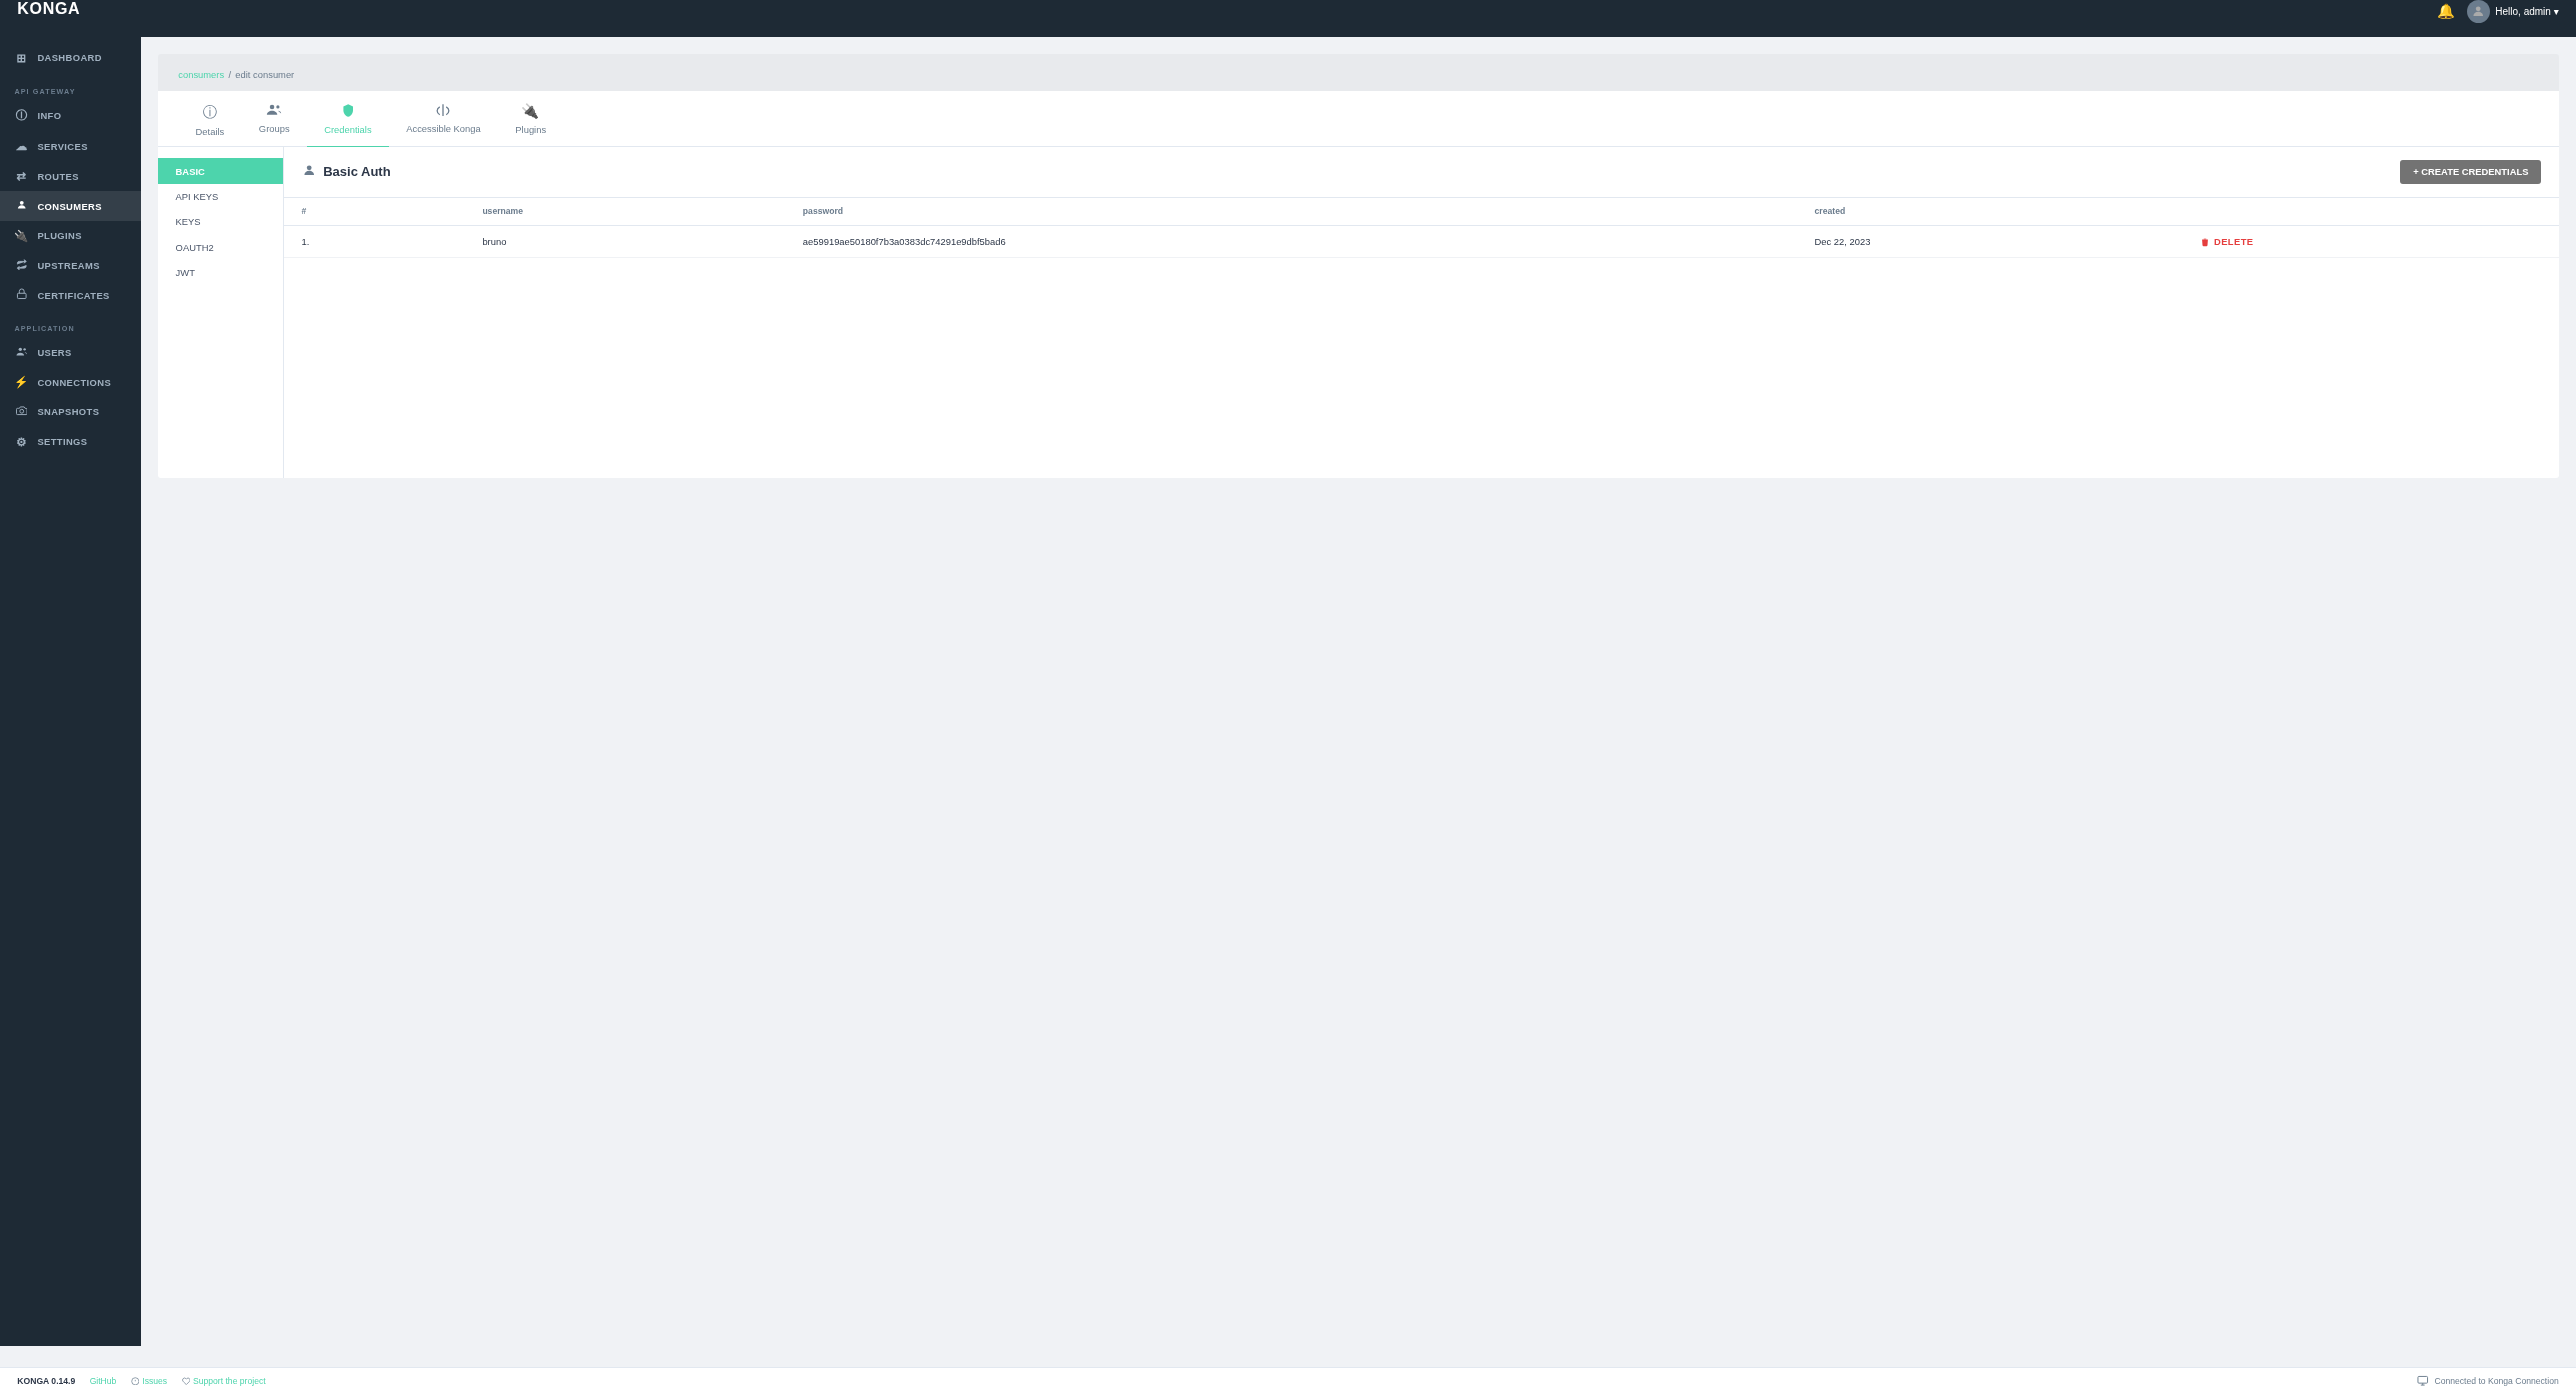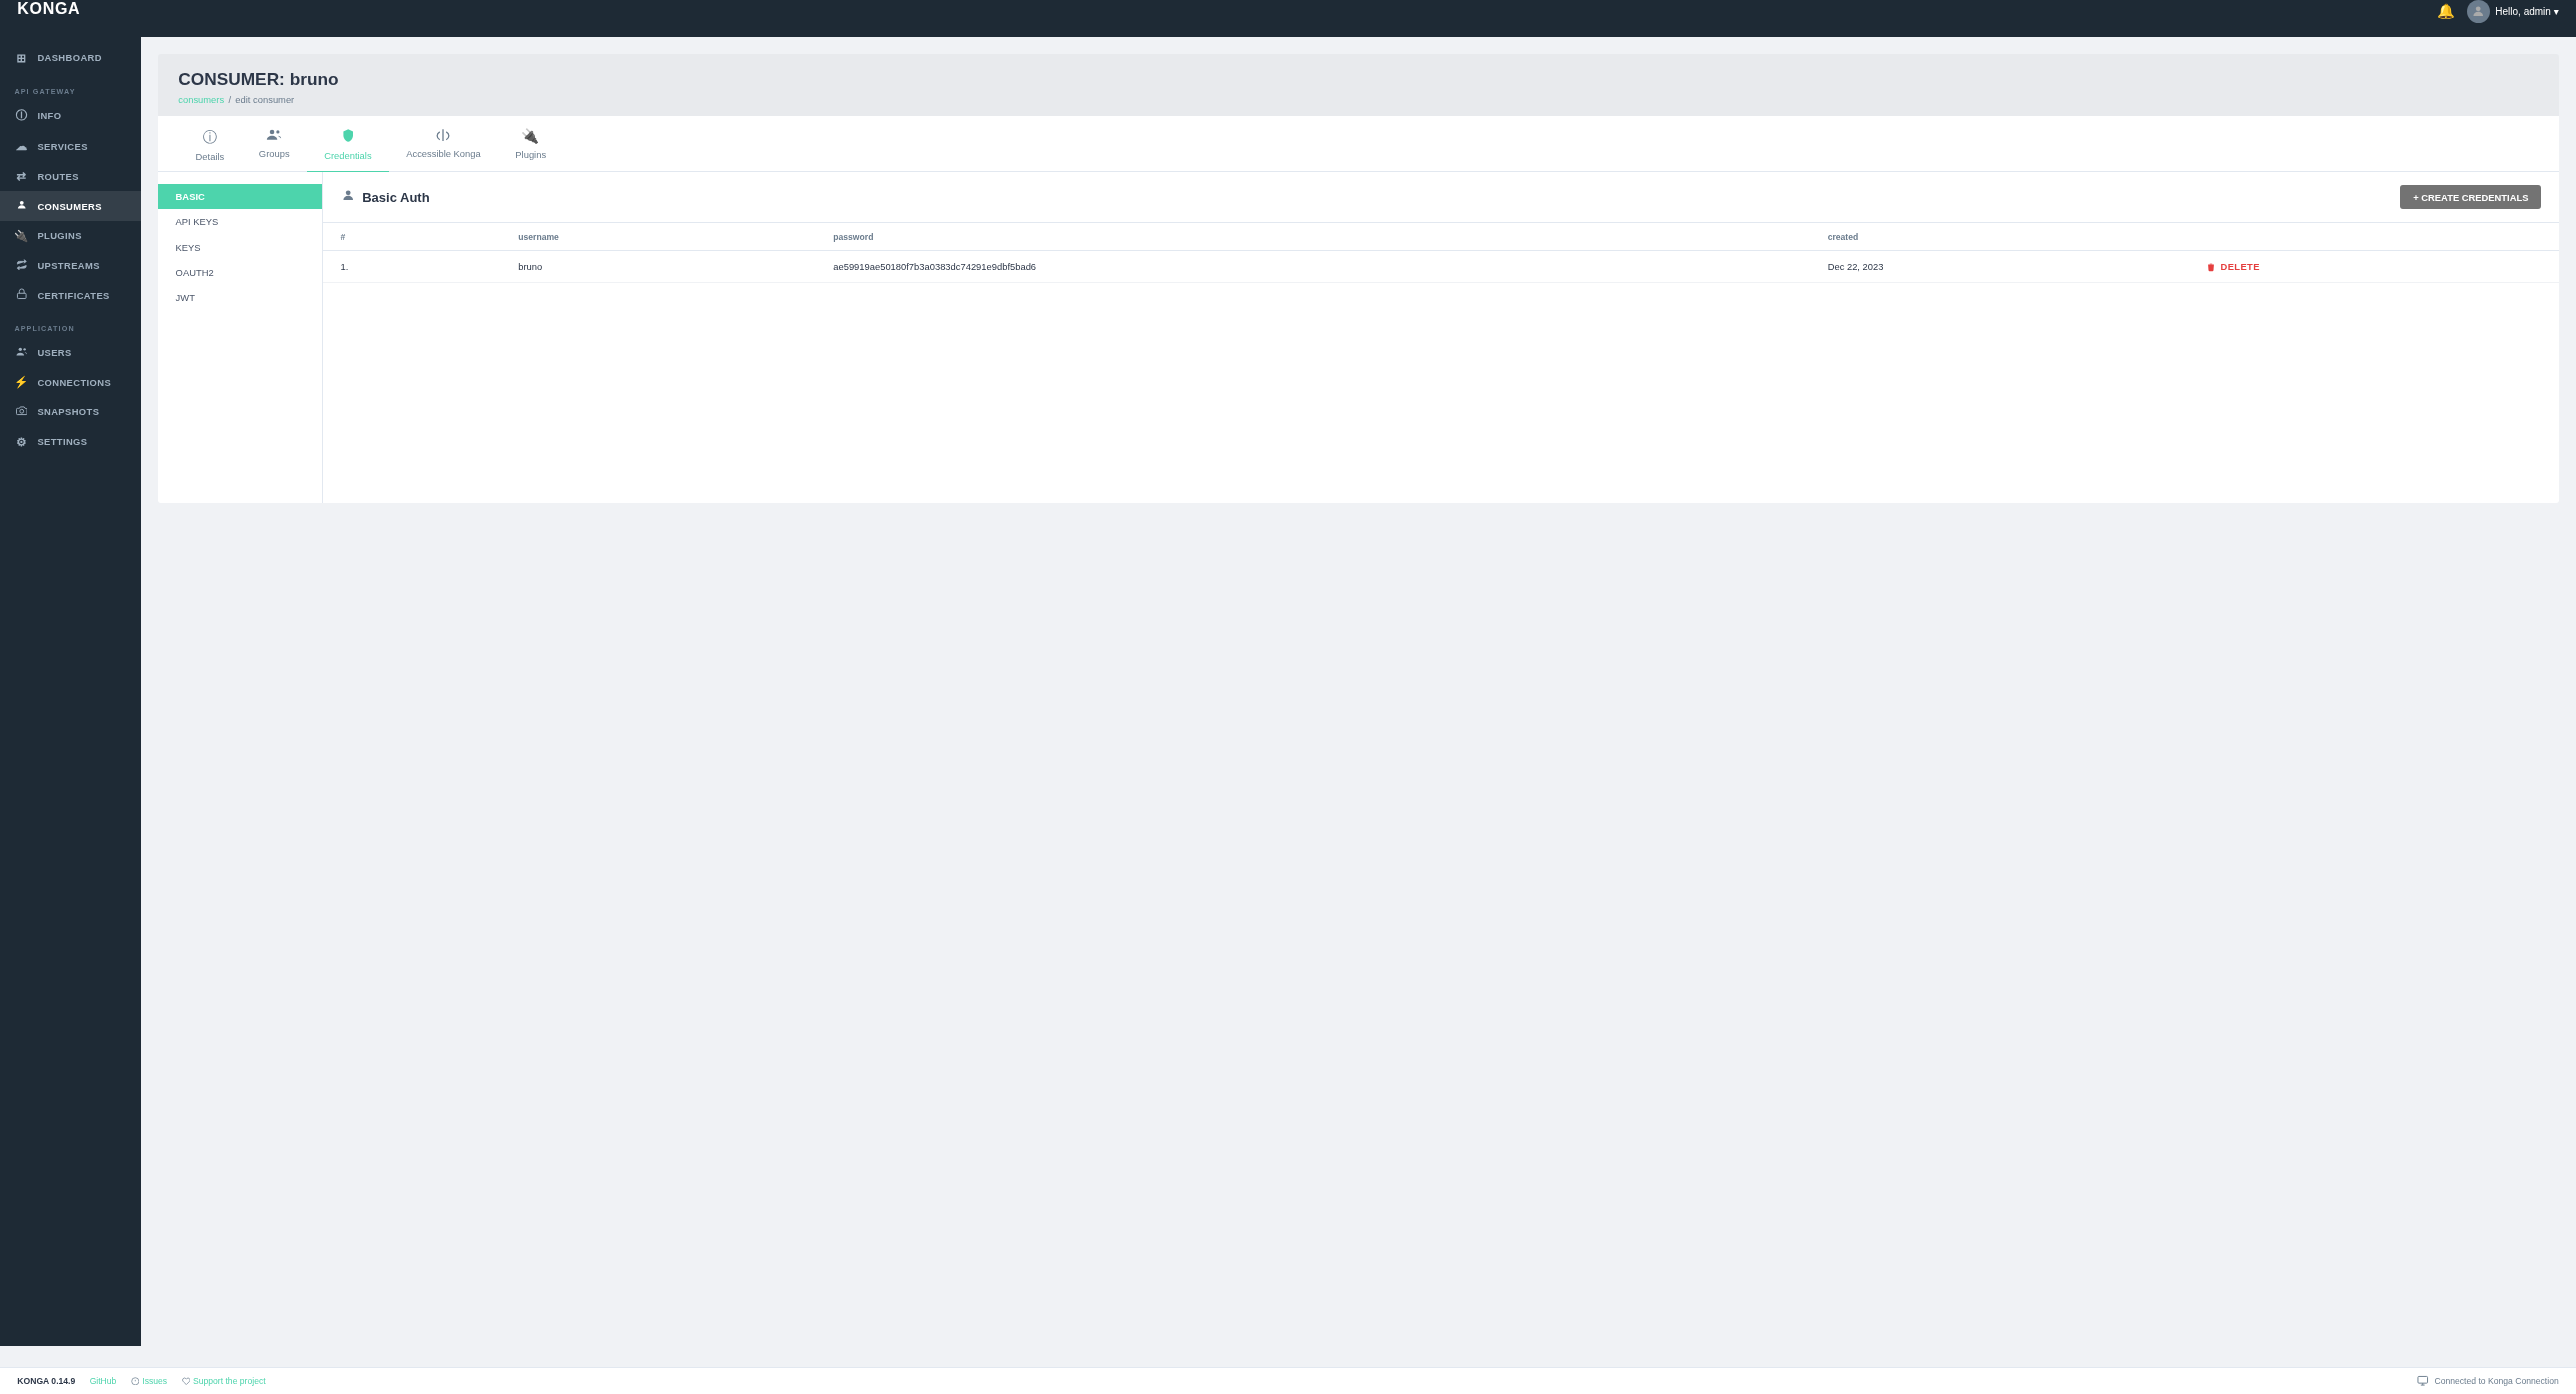--- a/index.html
+++ b/index.html
@@ -158,21 +158,21 @@
     
     .content-card {
       background: white;
       border-radius: 0 0 2.9px 2.9px;
       display: flex;
       min-height: 331px;
     }
 
     
     .left-menu {
-      width: 165px;
+      width: 126px;
       border-right: 0.7px solid #e2e8f0;
       padding: 11.5px 0;
       flex-shrink: 0;
     }
     .left-menu-item {
       padding: 7.2px 17.3px;
       font-size: 9.4px;
       font-weight: 500;
       cursor: pointer;
       color: #4a5568;
@@ -393,21 +393,20 @@
     </div>
     <div class="sidebar-item">
       <span class="icon">⚙</span>
       <span>SETTINGS</span>
     </div>
   </nav>
 
   <div class="main-content">
 
     <div class="page-header">
-      <div class="page-title">CONSUMER: bruno</div>
       <div class="breadcrumb">
         <a class="breadcrumb-link">consumers</a>
         <span class="breadcrumb-separator">/</span>
         <span class="breadcrumb-current">edit consumer</span>
       </div>
     </div>
 
     <div class="tabs-container">
       <div class="tab">
         <span class="tab-icon">ⓘ</span>

